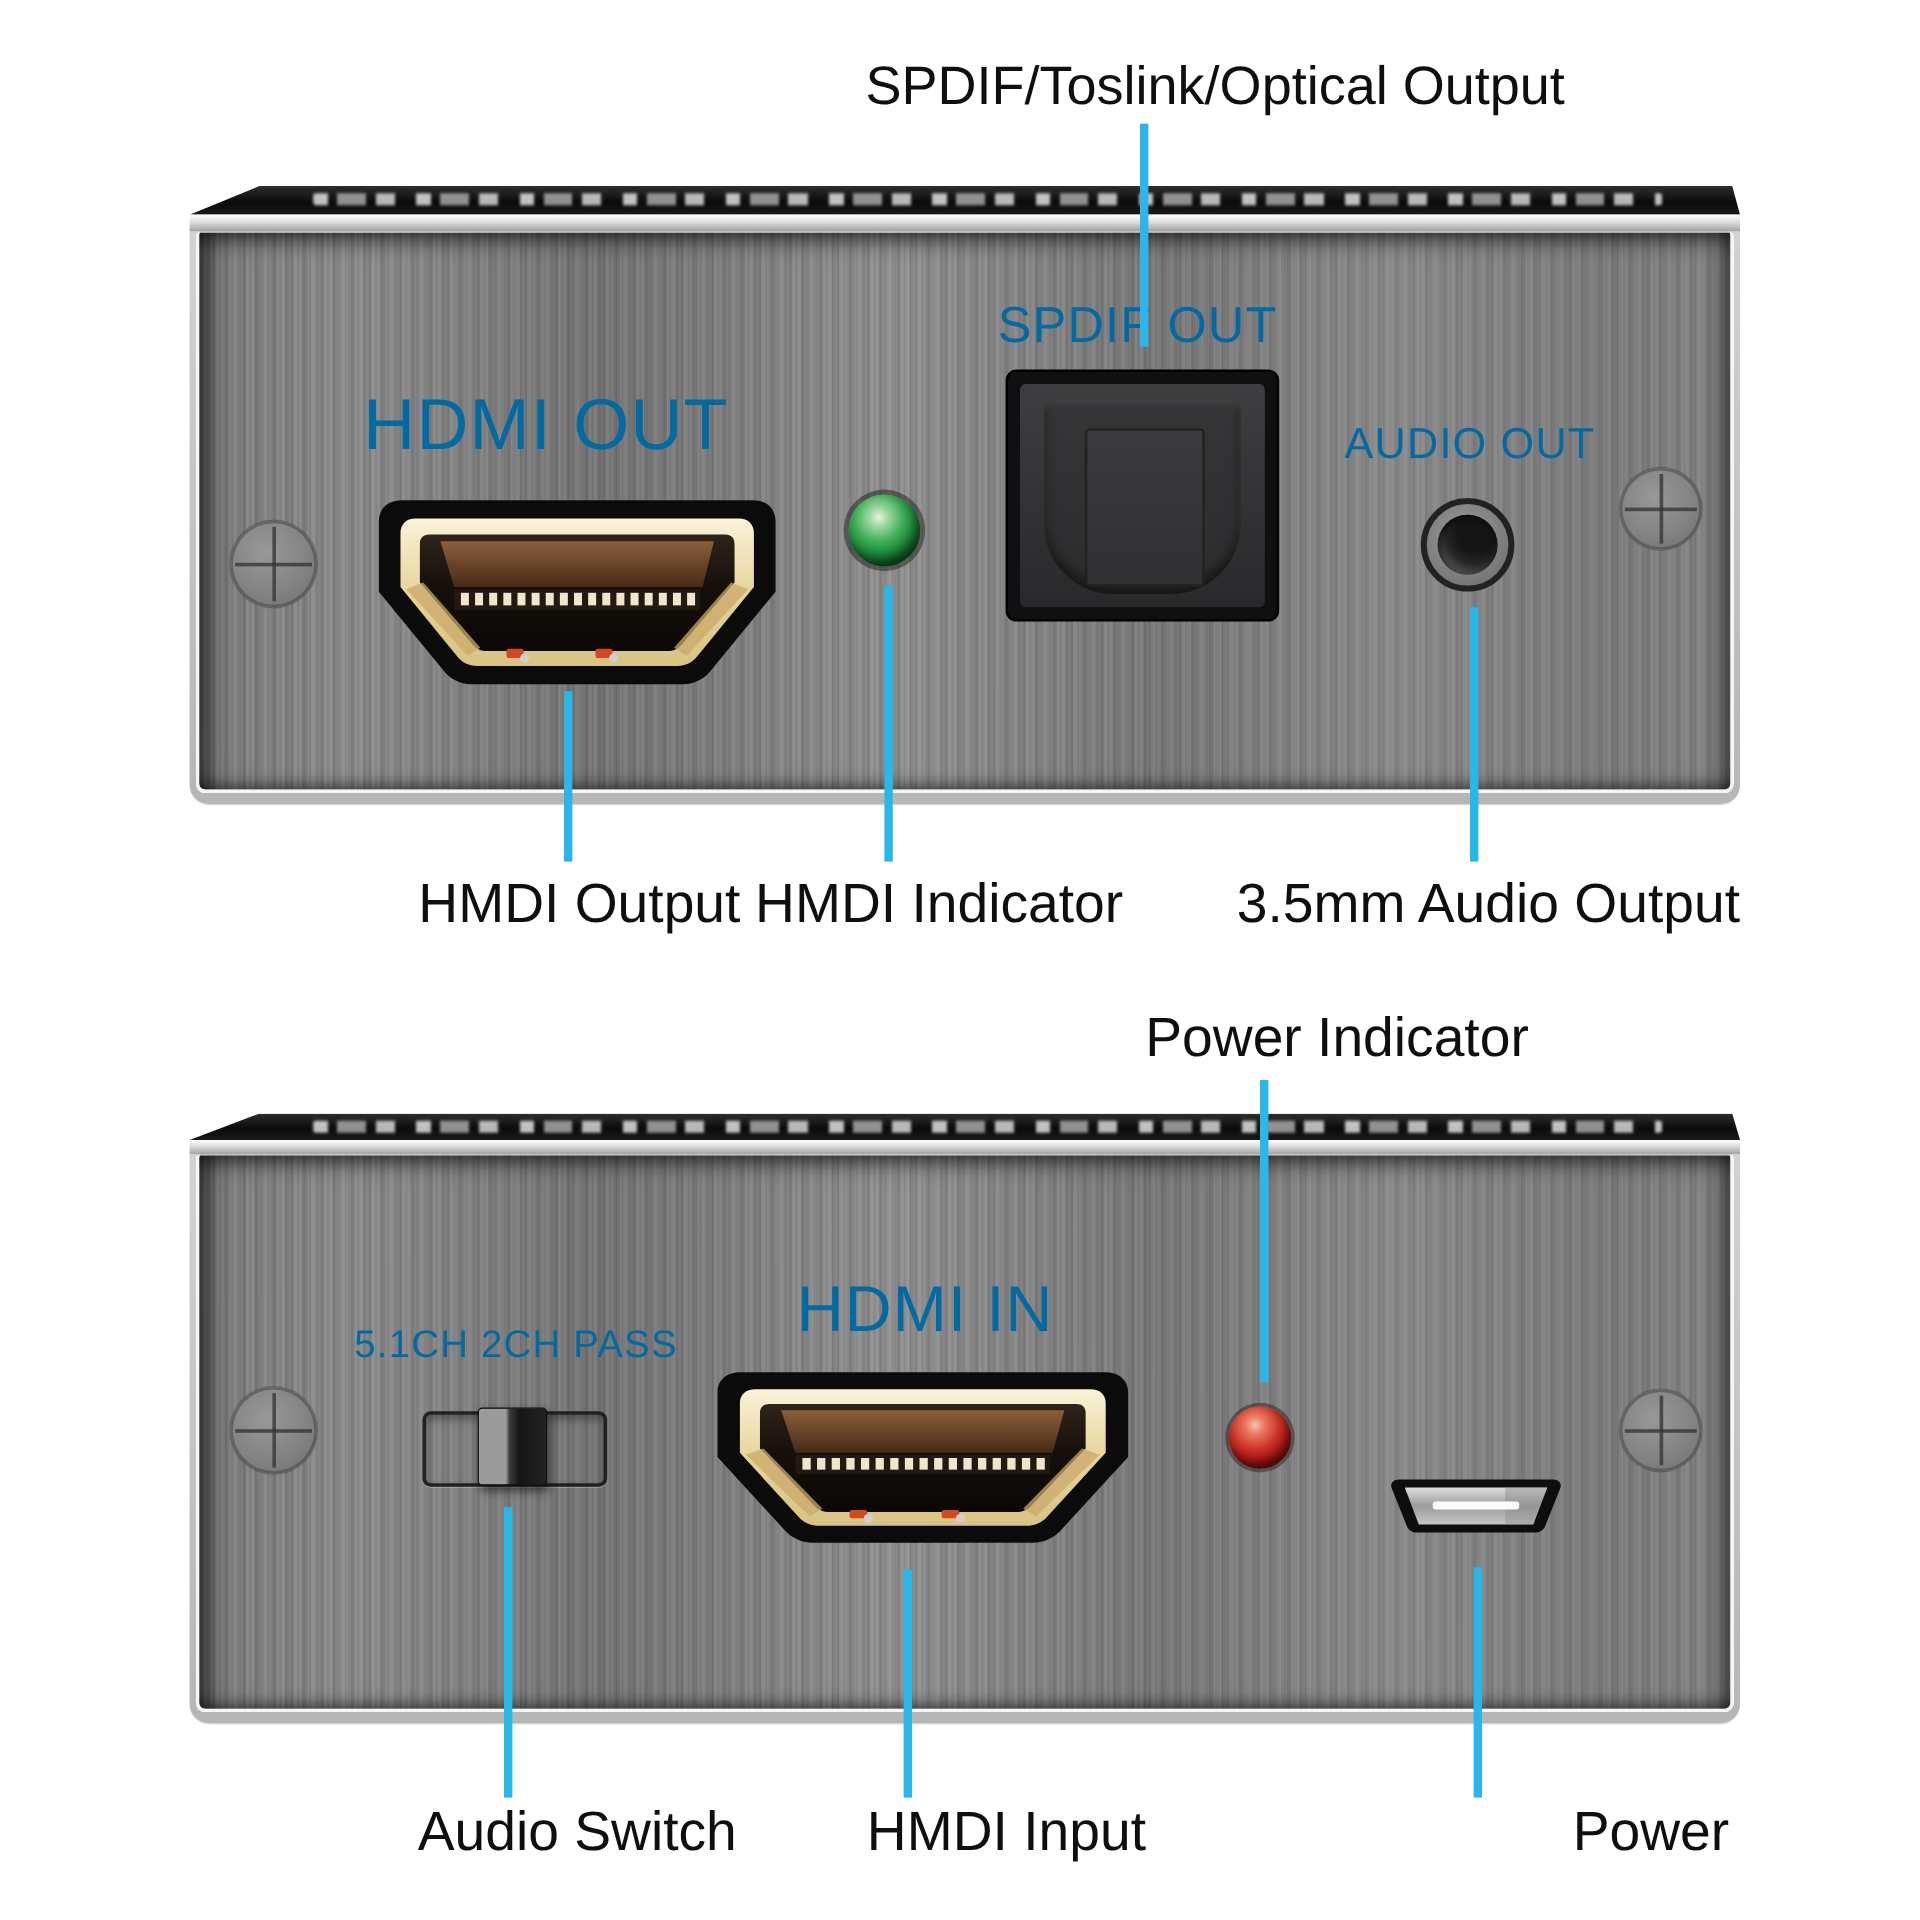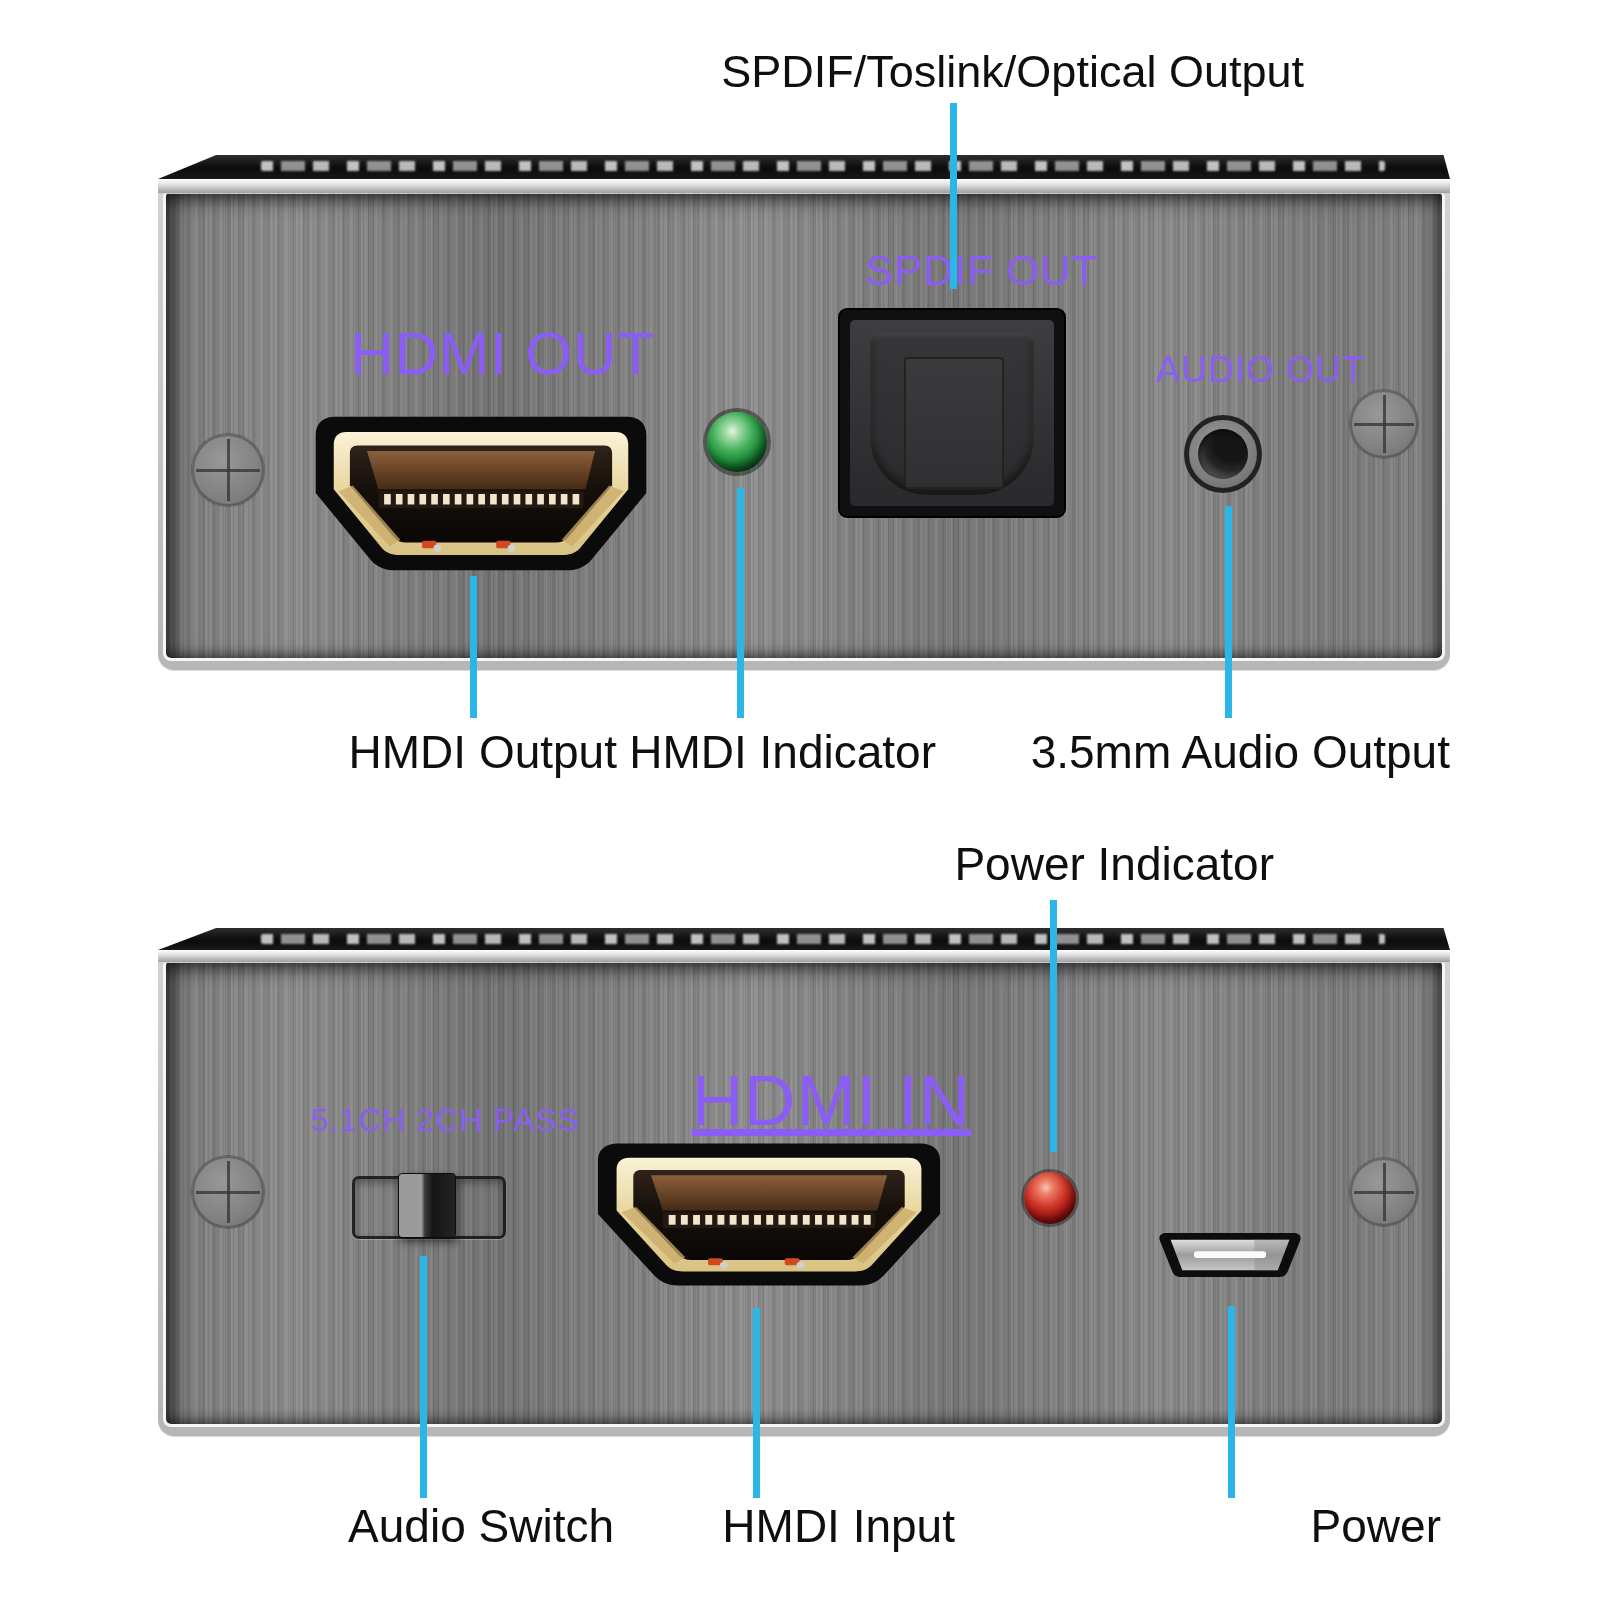--- a/index.html
+++ b/index.html
@@ -28,21 +28,21 @@
       background:
         repeating-linear-gradient(90deg, rgba(255,255,255,.05) 0 1px, rgba(0,0,0,0) 1px 2px, rgba(0,0,0,.07) 2px 3px, rgba(0,0,0,0) 3px 5px),
         repeating-linear-gradient(90deg, rgba(255,255,255,.04) 0 7px, rgba(0,0,0,.05) 7px 13px),
         linear-gradient(90deg,#7c7c7c 0%,#8b8b8b 10%,#747474 26%,#8d8d8d 46%,#777777 62%,#898989 78%,#7b7b7b 92%,#838383 100%);
       box-shadow: inset 18px 0 18px -10px rgba(0,0,0,.65),
                   inset -16px 0 18px -10px rgba(0,0,0,.55),
                   inset 0 16px 18px -10px rgba(0,0,0,.6),
                   inset 0 -12px 14px -9px rgba(0,0,0,.5);}
 
   
-  .plabel{position:absolute;color:#8b5cf6;text-align:right;white-space:nowrap;letter-spacing:1px;z-index:3;}
+  .plabel{position:absolute;color:#0369a1;text-align:center;white-space:nowrap;letter-spacing:1px;z-index:3;}
 
   
   .screw{position:absolute;border-radius:50%;z-index:3;
       background:radial-gradient(circle at 42% 36%, #989898, #838383 55%, #6f6f6f 95%);
       box-shadow:inset 0 0 0 2px rgba(70,70,70,.55), 0 0 0 1px rgba(40,40,40,.35);}
   .screw::before{content:'';position:absolute;left:50%;top:7%;bottom:7%;width:3px;margin-left:-1.5px;background:rgba(55,55,55,.8);}
   .screw::after{content:'';position:absolute;top:50%;left:6%;right:6%;height:3px;margin-top:-1.5px;background:rgba(55,55,55,.8);}
 
   .led{position:absolute;border-radius:50%;z-index:3;}
   .led.green{background:radial-gradient(circle at 42% 32%, #e6f3e2 0%, #9fd9a4 14%, #3fae57 38%, #1d8a38 58%, #0d5420 78%, #062c10 100%);
@@ -191,21 +191,21 @@
     <div class="frame" style="top:34px;"></div>
     <div class="panel" style="top:34px;"></div>
 
     <div class="screw" style="left:34px;top:228px;width:72px;height:72px;"></div>
 
     <div class="plabel" style="left:122px;top:174px;width:300px;font-size:32px;">5.1CH 2CH PASS</div>
 
     <div class="switch-recess" style="left:194px;top:248px;width:148px;height:57px;"></div>
     <div class="switch-knob" style="left:240px;top:245px;width:56px;height:63px;"></div>
 
-    <div class="plabel" style="left:413px;top:132px;width:400px;font-size:71px;text-decoration:underline;">HDMI IN</div>
+    <div class="plabel" style="left:413px;top:132px;width:400px;font-size:54px;">HDMI IN</div>
 
     <svg class="portsvg" style="left:434px;top:212px;" width="354" height="150" viewBox="0 0 360 170" preserveAspectRatio="none">
       <path d="M26 4 H334 C346 4 354 11 354 23 V84 L298 152 C292 160 283 165 273 165 H87 C77 165 68 160 62 152 L6 84 V23 C6 11 14 4 26 4 Z" fill="#0b0b0b"></path>
       <path d="M38 20 H322 C330 20 335 25 335 33 V80 L285 141 C281 146 275 149 268 149 H92 C85 149 79 146 75 141 L25 80 V33 C25 25 30 20 38 20 Z" fill="url(#gold)"></path>
       <path d="M50 34 H310 C315 34 318 37 318 42 V76 L272 130 C269 134 264 136 259 136 H101 C96 136 91 134 88 130 L42 76 V42 C42 37 45 34 50 34 Z" fill="url(#cav)"></path>
       <path d="M60 40 H300 L290 80 H72 Z" fill="url(#copper)" opacity=".85"></path>
       <rect x="72" y="82" width="216" height="18" fill="#241812"></rect>
       <rect x="78" y="85" width="7" height="11" fill="#f1e6cb"></rect>
         <rect x="90.4" y="85" width="7" height="11" fill="#f1e6cb"></rect>
         <rect x="102.8" y="85" width="7" height="11" fill="#f1e6cb"></rect>

